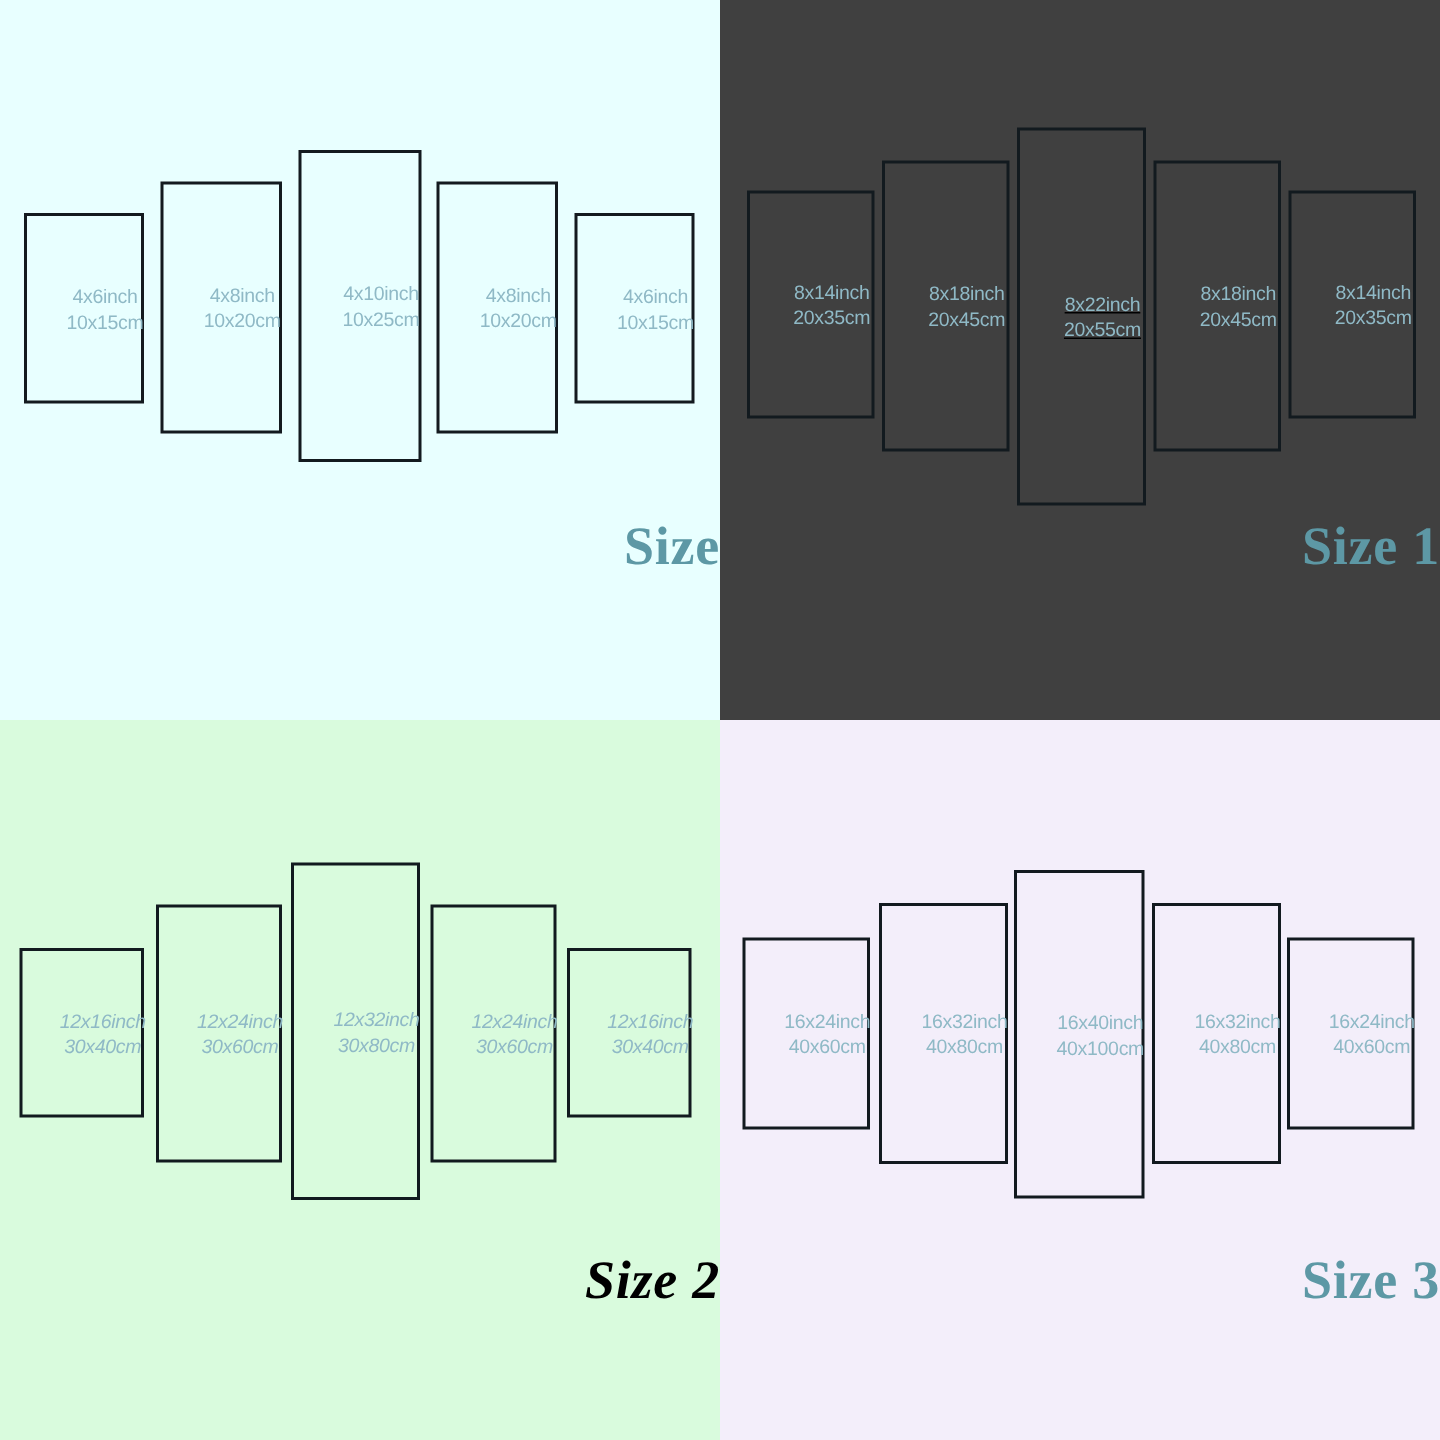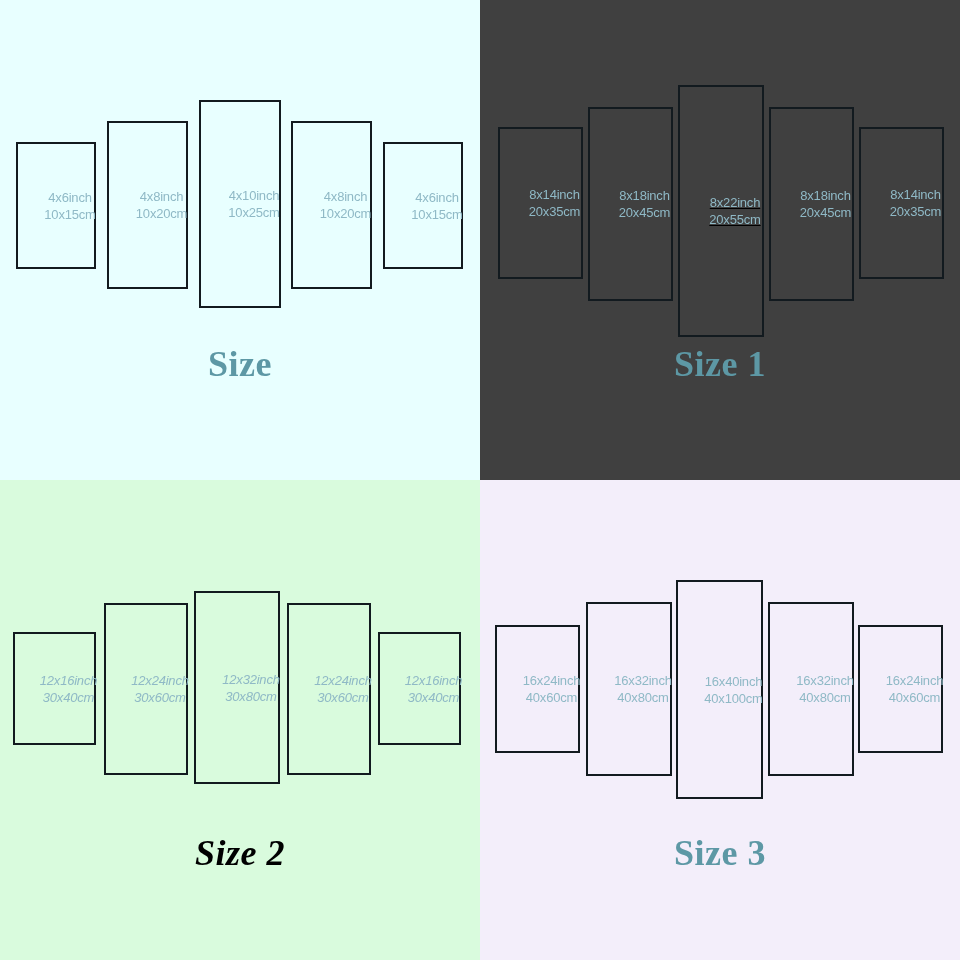--- a/index.html
+++ b/index.html
@@ -62,21 +62,21 @@
   }
 
   .panel-label .l2 {
     display: block;
   }
 
   .quad-title {
     position: absolute;
     left: 0;
     width: 480px;
-    text-align: center;
+    text-align: right;
     font-family: "Liberation Serif", serif;
     font-weight: bold;
     font-size: 36px;
     color: #5d98a5;
     letter-spacing: 0.5px;
     user-select: none;
   }
 </style>
 </head>
 <body>
@@ -126,21 +126,21 @@
   </div>
 
   <div class="quadrant q-bl" style="background: rgb(217, 251, 221);">
     <div class="panels">
         <div class="panel" style="left: 13px; top: 152px; width: 83px; height: 113px; border-color: rgb(18, 26, 31);">
           <div class="panel-label" style="color: rgb(143, 185, 198);"><span>12x16inch</span><span class="l2">30x40cm</span></div>
         </div>
         <div class="panel" style="left: 104px; top: 123px; width: 84px; height: 172px; border-color: rgb(18, 26, 31);">
           <div class="panel-label" style="color: rgb(143, 185, 198);"><span>12x24inch</span><span class="l2">30x60cm</span></div>
         </div>
-        <div class="panel" style="left: 194px; top: 111px; width: 86px; height: 193px; border-color: rgb(18, 26, 31);">
+        <div class="panel" style="left: 194px; top: 95px; width: 86px; height: 225px; border-color: rgb(18, 26, 31);">
           <div class="panel-label" style="color: rgb(143, 185, 198);"><span>12x32inch</span><span class="l2">30x80cm</span></div>
         </div>
         <div class="panel" style="left: 287px; top: 123px; width: 84px; height: 172px; border-color: rgb(18, 26, 31);">
           <div class="panel-label" style="color: rgb(143, 185, 198);"><span>12x24inch</span><span class="l2">30x60cm</span></div>
         </div>
         <div class="panel" style="left: 378px; top: 152px; width: 83px; height: 113px; border-color: rgb(18, 26, 31);">
           <div class="panel-label" style="color: rgb(143, 185, 198);"><span>12x16inch</span><span class="l2">30x40cm</span></div>
         </div>
       </div>
     <div class="quad-title" style="top: 352px; color: #000000;">Size 2</div>

